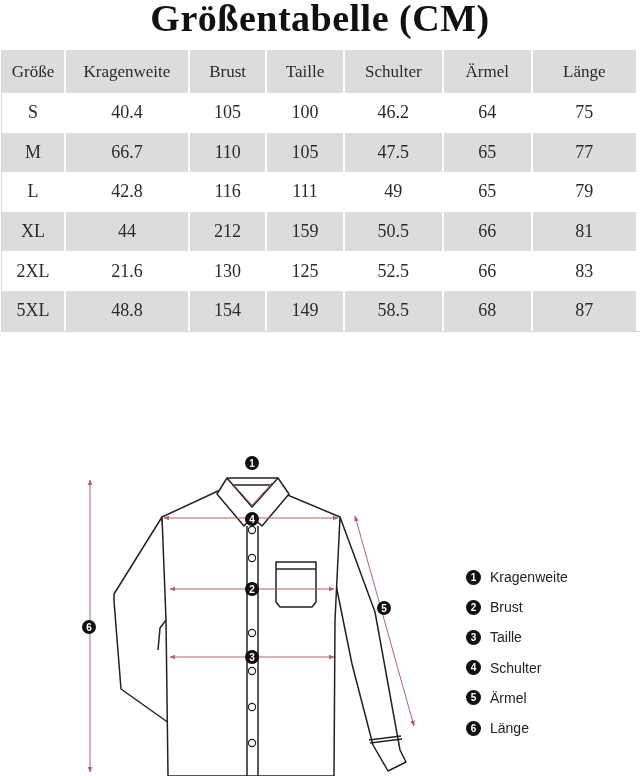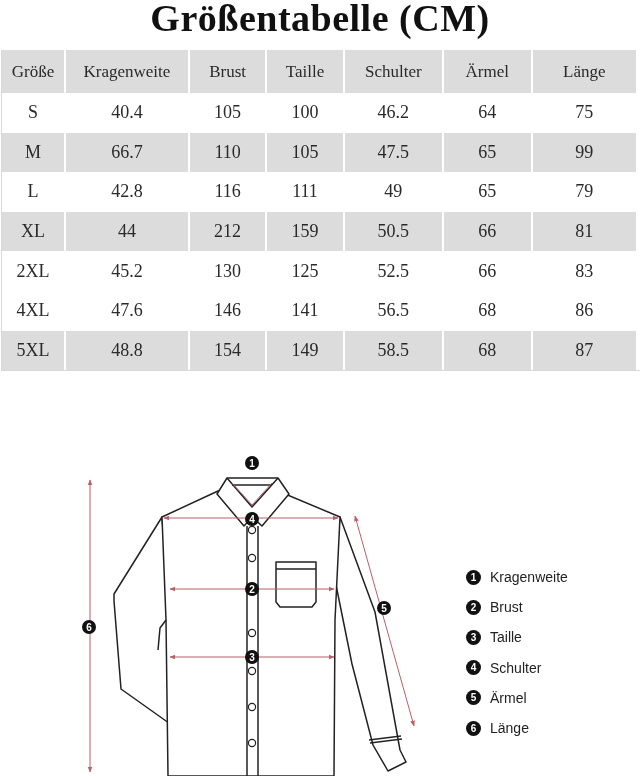--- a/index.html
+++ b/index.html
@@ -43,21 +43,21 @@
         <td>64</td>
         <td>75</td>
       </tr>
       <tr class="shaded">
         <td>M</td>
         <td>66.7</td>
         <td>110</td>
         <td>105</td>
         <td>47.5</td>
         <td>65</td>
-        <td>99</td>
+        <td>77</td>
       </tr>
       <tr>
         <td>L</td>
         <td>42.8</td>
         <td>116</td>
         <td>111</td>
         <td>49</td>
         <td>65</td>
         <td>79</td>
       </tr>
@@ -65,35 +65,26 @@
         <td>XL</td>
         <td>44</td>
         <td>212</td>
         <td>159</td>
         <td>50.5</td>
         <td>66</td>
         <td>81</td>
       </tr>
       <tr>
         <td>2XL</td>
-        <td>45.2</td>
+        <td>21.6</td>
         <td>130</td>
         <td>125</td>
         <td>52.5</td>
         <td>66</td>
         <td>83</td>
-      </tr>
-      <tr>
-        <td>4XL</td>
-        <td>47.6</td>
-        <td>146</td>
-        <td>141</td>
-        <td>56.5</td>
-        <td>68</td>
-        <td>86</td>
       </tr>
       <tr class="shaded">
         <td>5XL</td>
         <td>48.8</td>
         <td>154</td>
         <td>149</td>
         <td>58.5</td>
         <td>68</td>
         <td>87</td>
       </tr>

